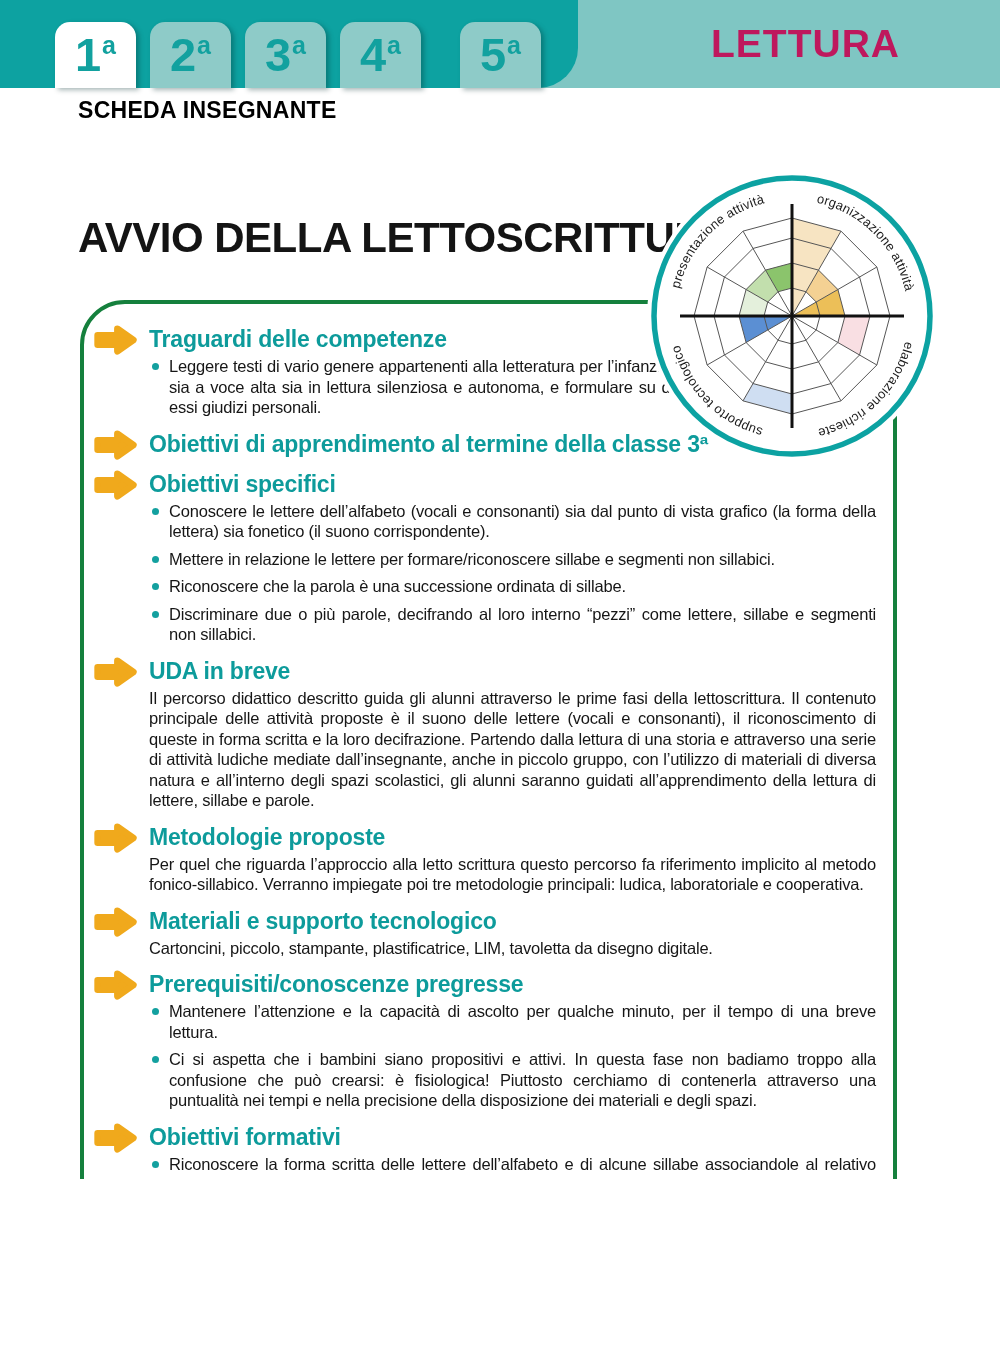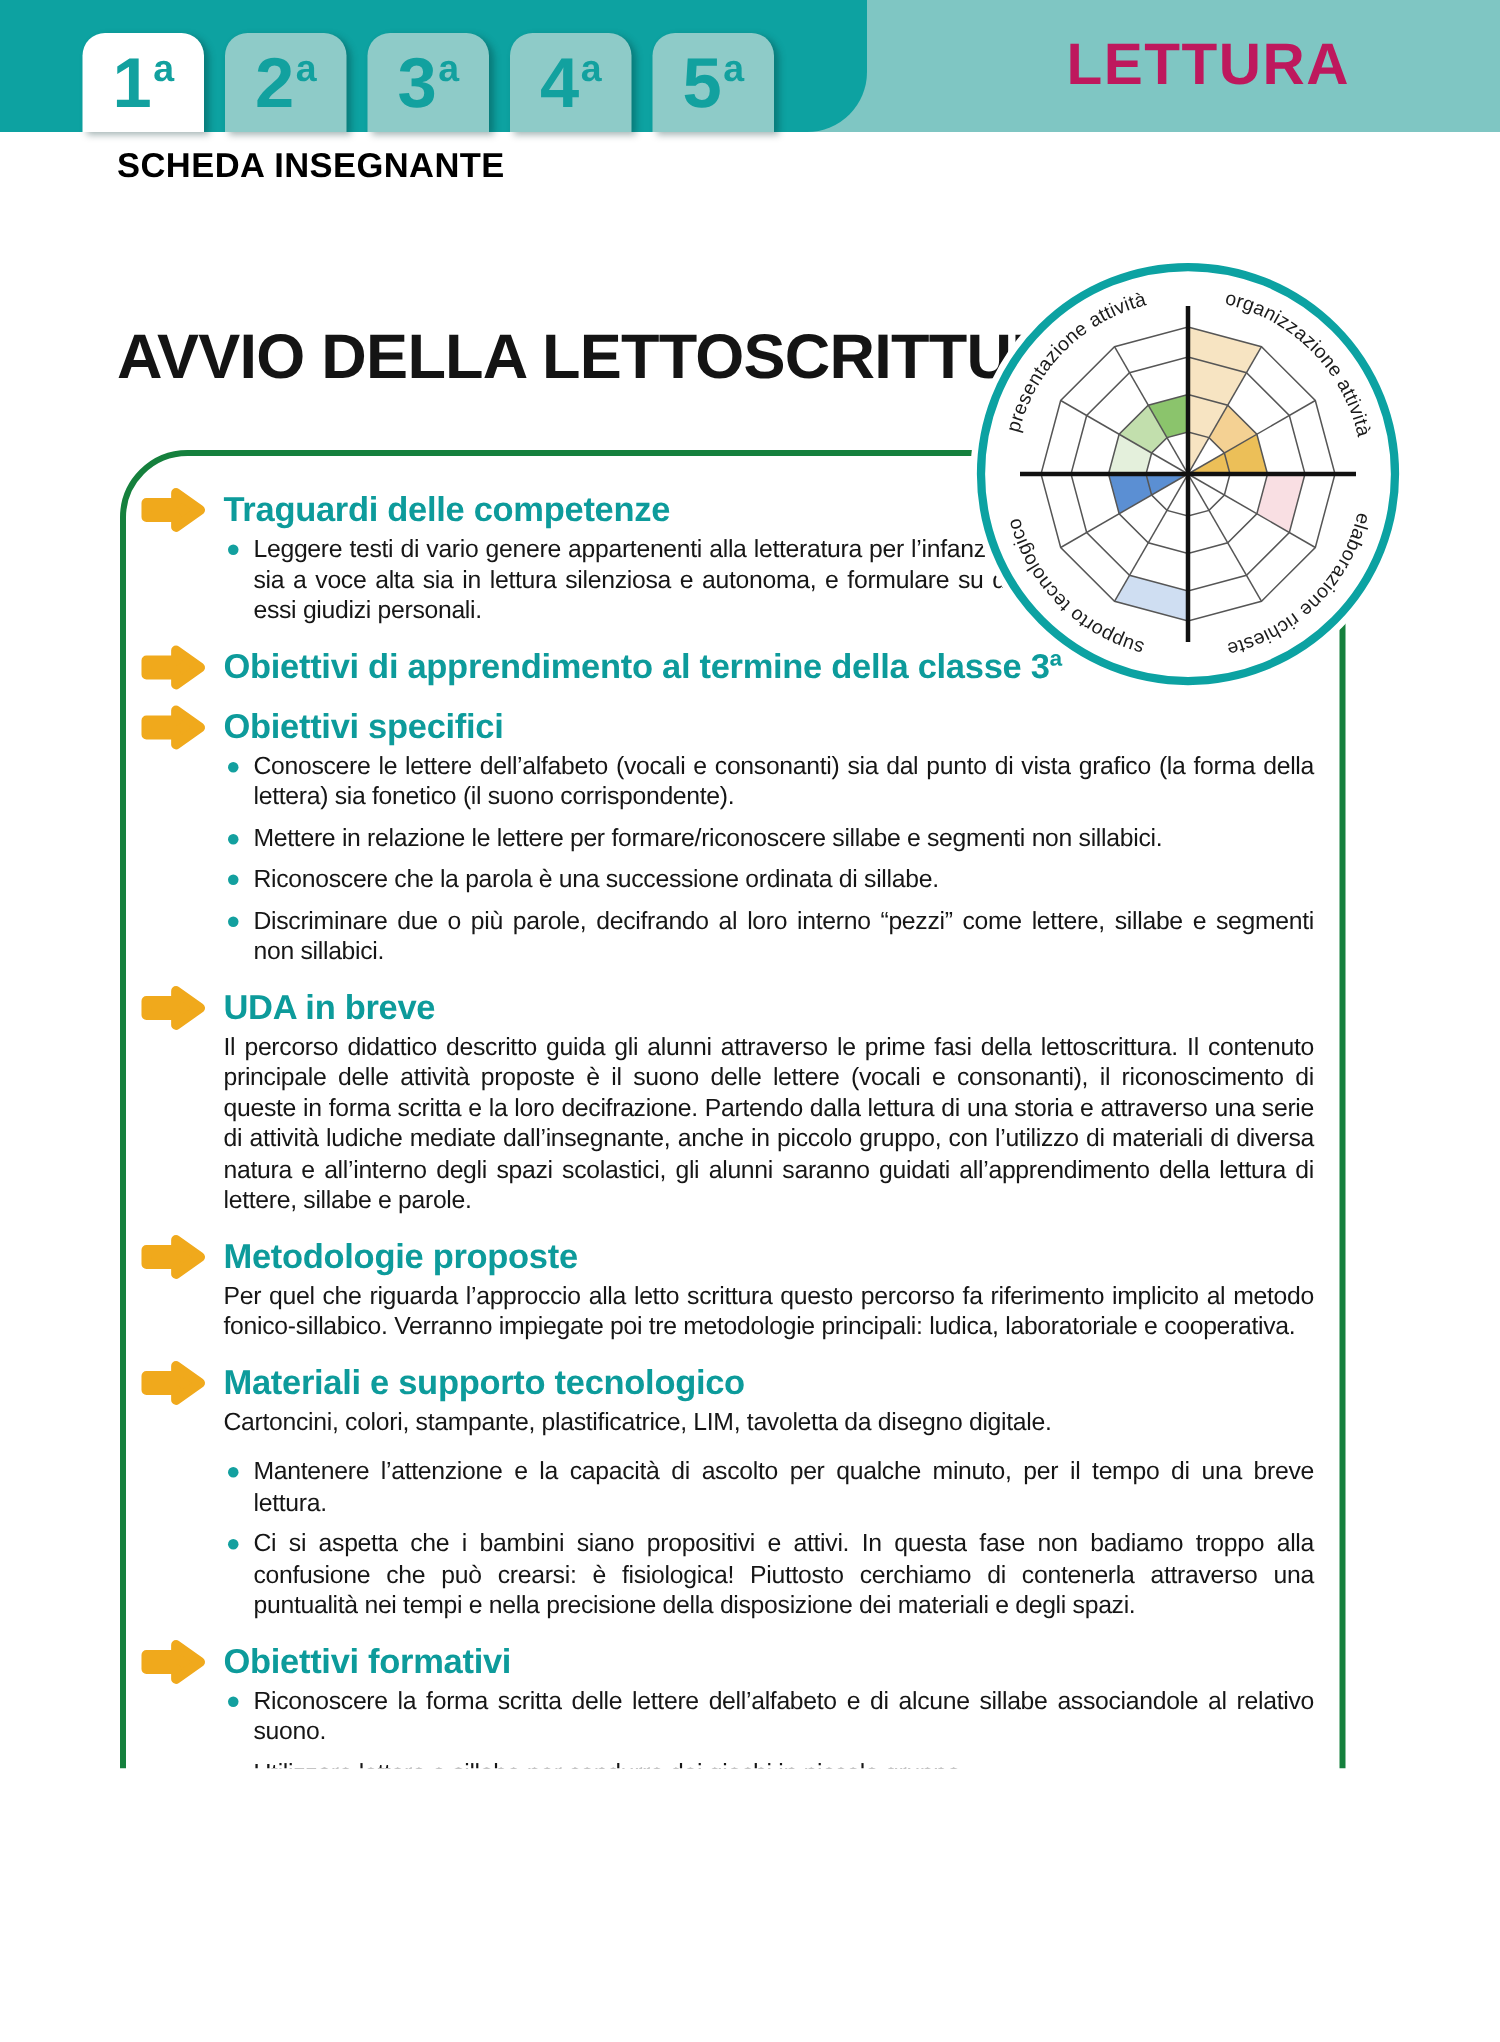--- a/index.html
+++ b/index.html
@@ -55,21 +55,21 @@
 
 <div id="page">
 
   <div class="band-light"></div>
   <div class="band-dark"></div>
   <div id="tabs">
       <div class="tab active" style="left: 55px;"><span class="num">1</span><span class="ord">a</span></div>
       <div class="tab" style="left: 150px;"><span class="num">2</span><span class="ord">a</span></div>
       <div class="tab" style="left: 245px;"><span class="num">3</span><span class="ord">a</span></div>
       <div class="tab" style="left: 340px;"><span class="num">4</span><span class="ord">a</span></div>
-      <div class="tab" style="left: 435px;"><span class="num">5</span><span class="ord">a</span></div>
+      <div class="tab" style="left: 460px;"><span class="num">5</span><span class="ord">a</span></div>
     </div>
   <div id="lettura">LETTURA</div>
   <div id="scheda">SCHEDA INSEGNANTE</div>
 
   <h1 id="title">AVVIO DELLA LETTOSCRITTURA</h1>
 
   <div id="box">
     <div id="sections">
         <section class="section narrow1">
           <div class="sec-head">
@@ -122,23 +122,29 @@
           </div>
           <p class="para">Per quel che riguarda l’approccio alla letto scrittura questo percorso fa riferimento implicito al metodo fonico-sillabico. Verranno impiegate poi tre metodologie principali: ludica, laboratoriale e cooperativa.</p>
         </section>
         <section class="section">
           <div class="sec-head">
             <svg class="arrow" viewBox="0 0 48 34">
               <polygon points="5,12 26,12 26,5 43,17 26,29 26,22 5,22" fill="#f0a91c" stroke="#f0a91c" stroke-width="7" stroke-linejoin="round"></polygon>
             </svg>
             <h3>Materiali e supporto tecnologico</h3>
           </div>
-          <p class="para">Cartoncini, colori, stampante, plastificatrice, LIM, tavoletta da disegno digitale.</p>
-        </section>
-        <section class="section">
+          <p class="para">Cartoncini, piccolo, stampante, plastificatrice, LIM, tavoletta da disegno digitale.</p>
+        </section>
+        <section class="section">
+          <div class="sec-head">
+            <svg class="arrow" viewBox="0 0 48 34">
+              <polygon points="5,12 26,12 26,5 43,17 26,29 26,22 5,22" fill="#f0a91c" stroke="#f0a91c" stroke-width="7" stroke-linejoin="round"></polygon>
+            </svg>
+            <h3>Prerequisiti/conoscenze pregresse</h3>
+          </div>
           <ul class="bullets">
             <li>Mantenere l’attenzione e la capacità di ascolto per qualche minuto, per il tempo di una breve lettura.</li>
             <li>Ci si aspetta che i bambini siano propositivi e attivi. In questa fase non badiamo troppo alla confusione che può crearsi: è fisiologica! Piuttosto cerchiamo di contenerla attraverso una puntualità nei tempi e nella precisione della disposizione dei materiali e degli spazi.</li>
           </ul>
         </section>
         <section class="section">
           <div class="sec-head">
             <svg class="arrow" viewBox="0 0 48 34">
               <polygon points="5,12 26,12 26,5 43,17 26,29 26,22 5,22" fill="#f0a91c" stroke="#f0a91c" stroke-width="7" stroke-linejoin="round"></polygon>
             </svg>

